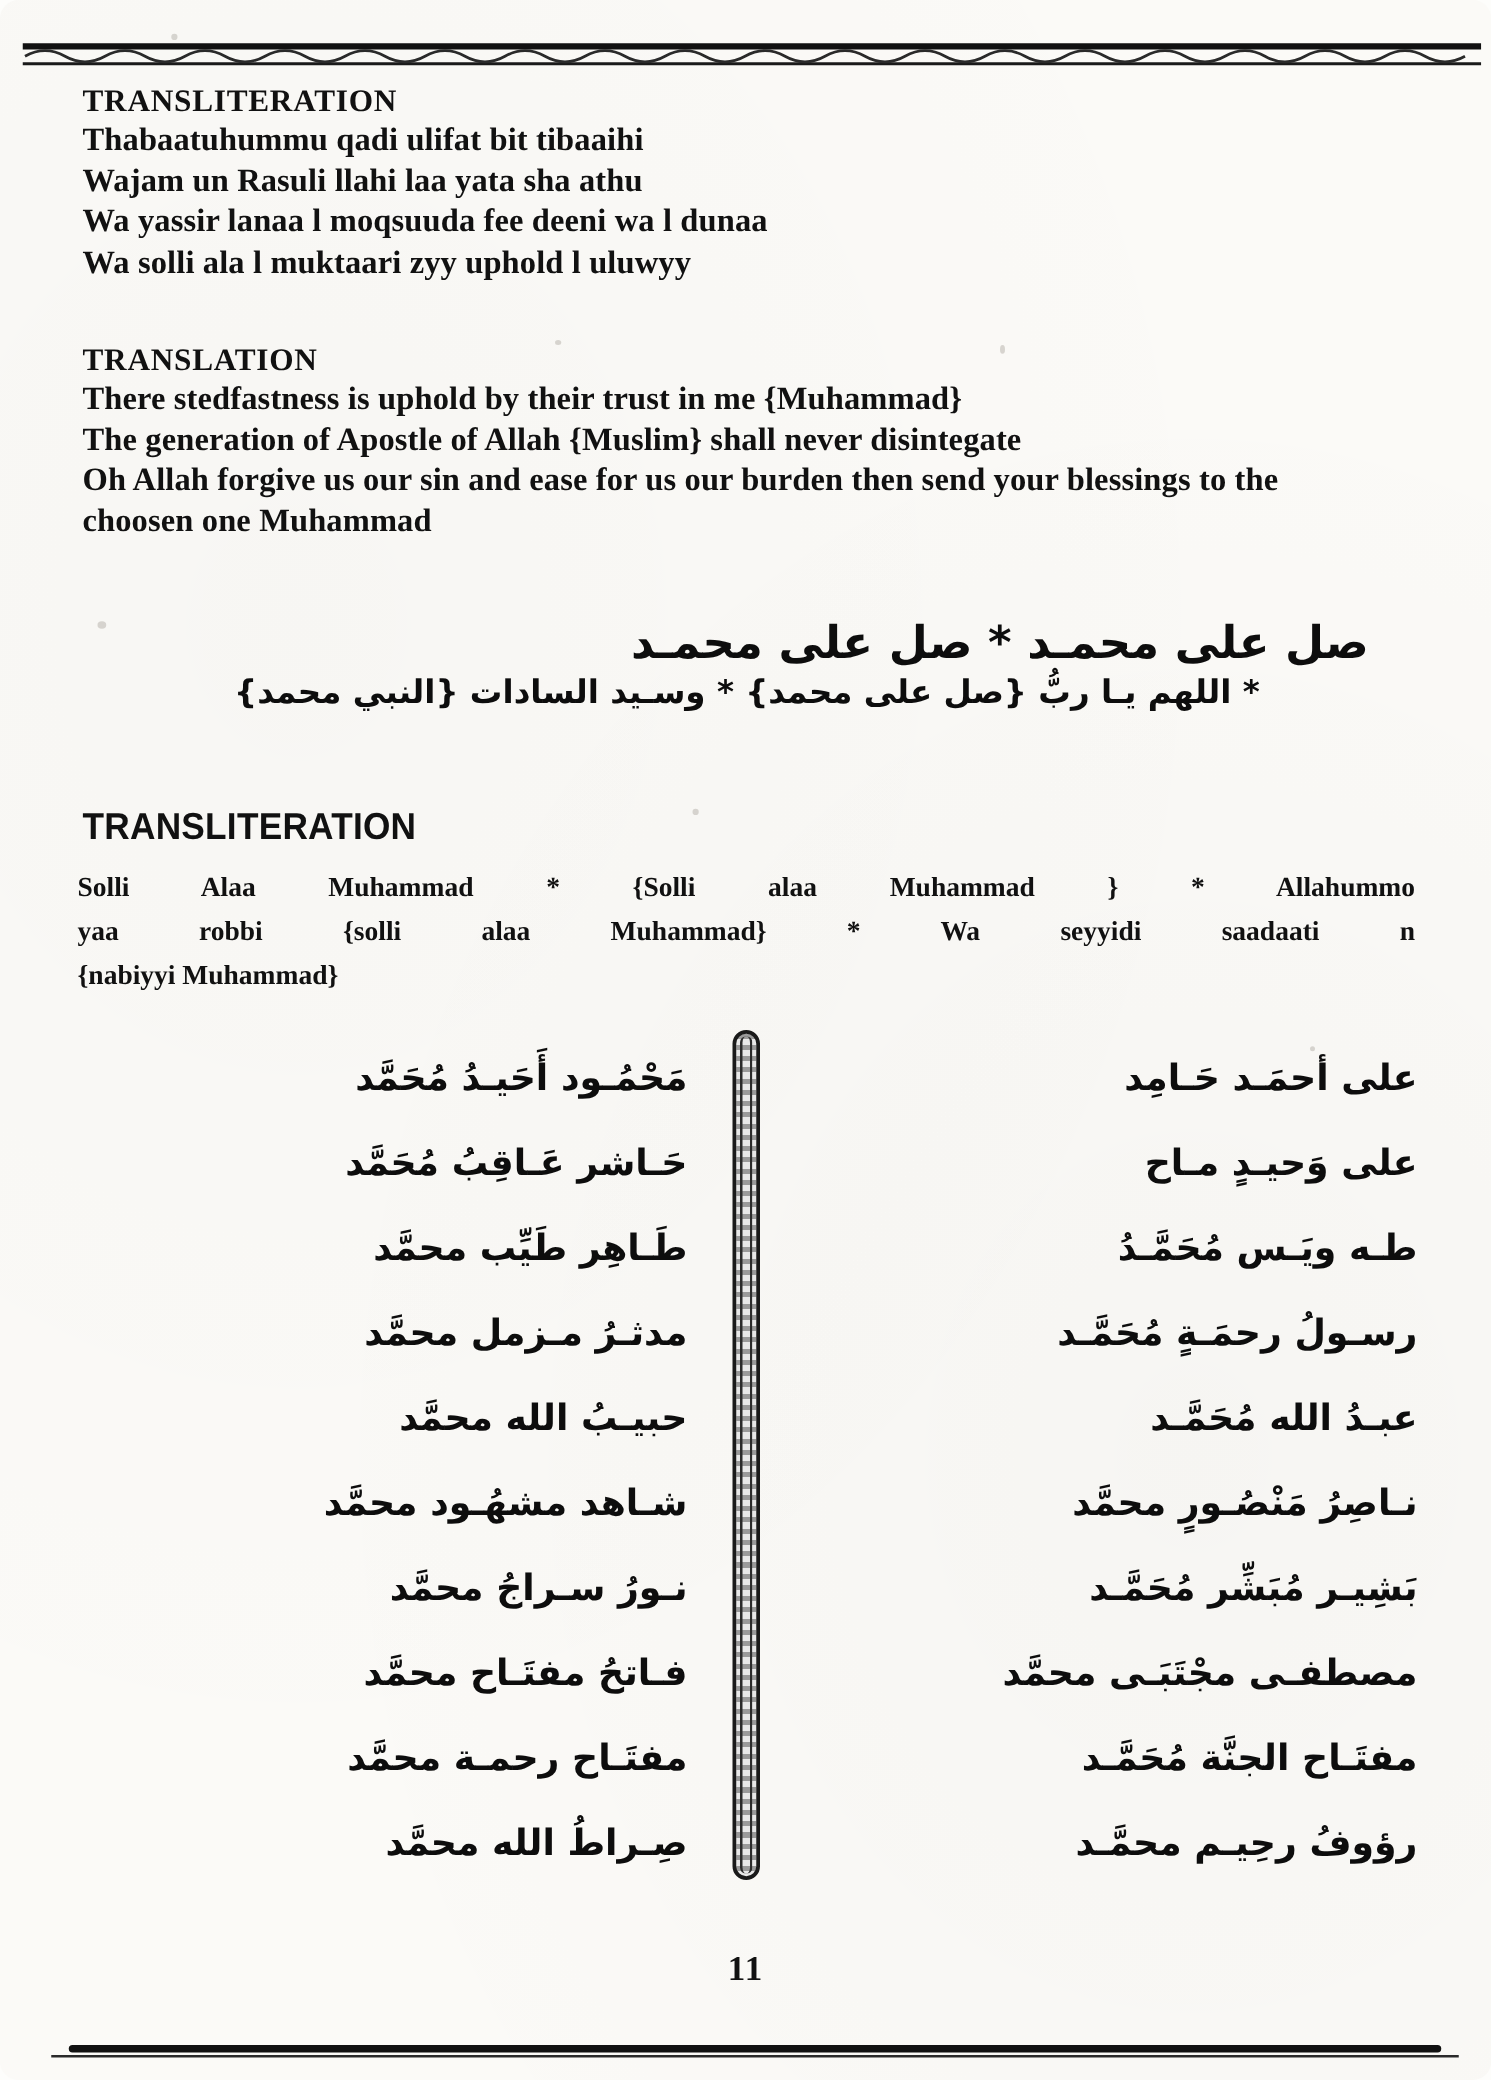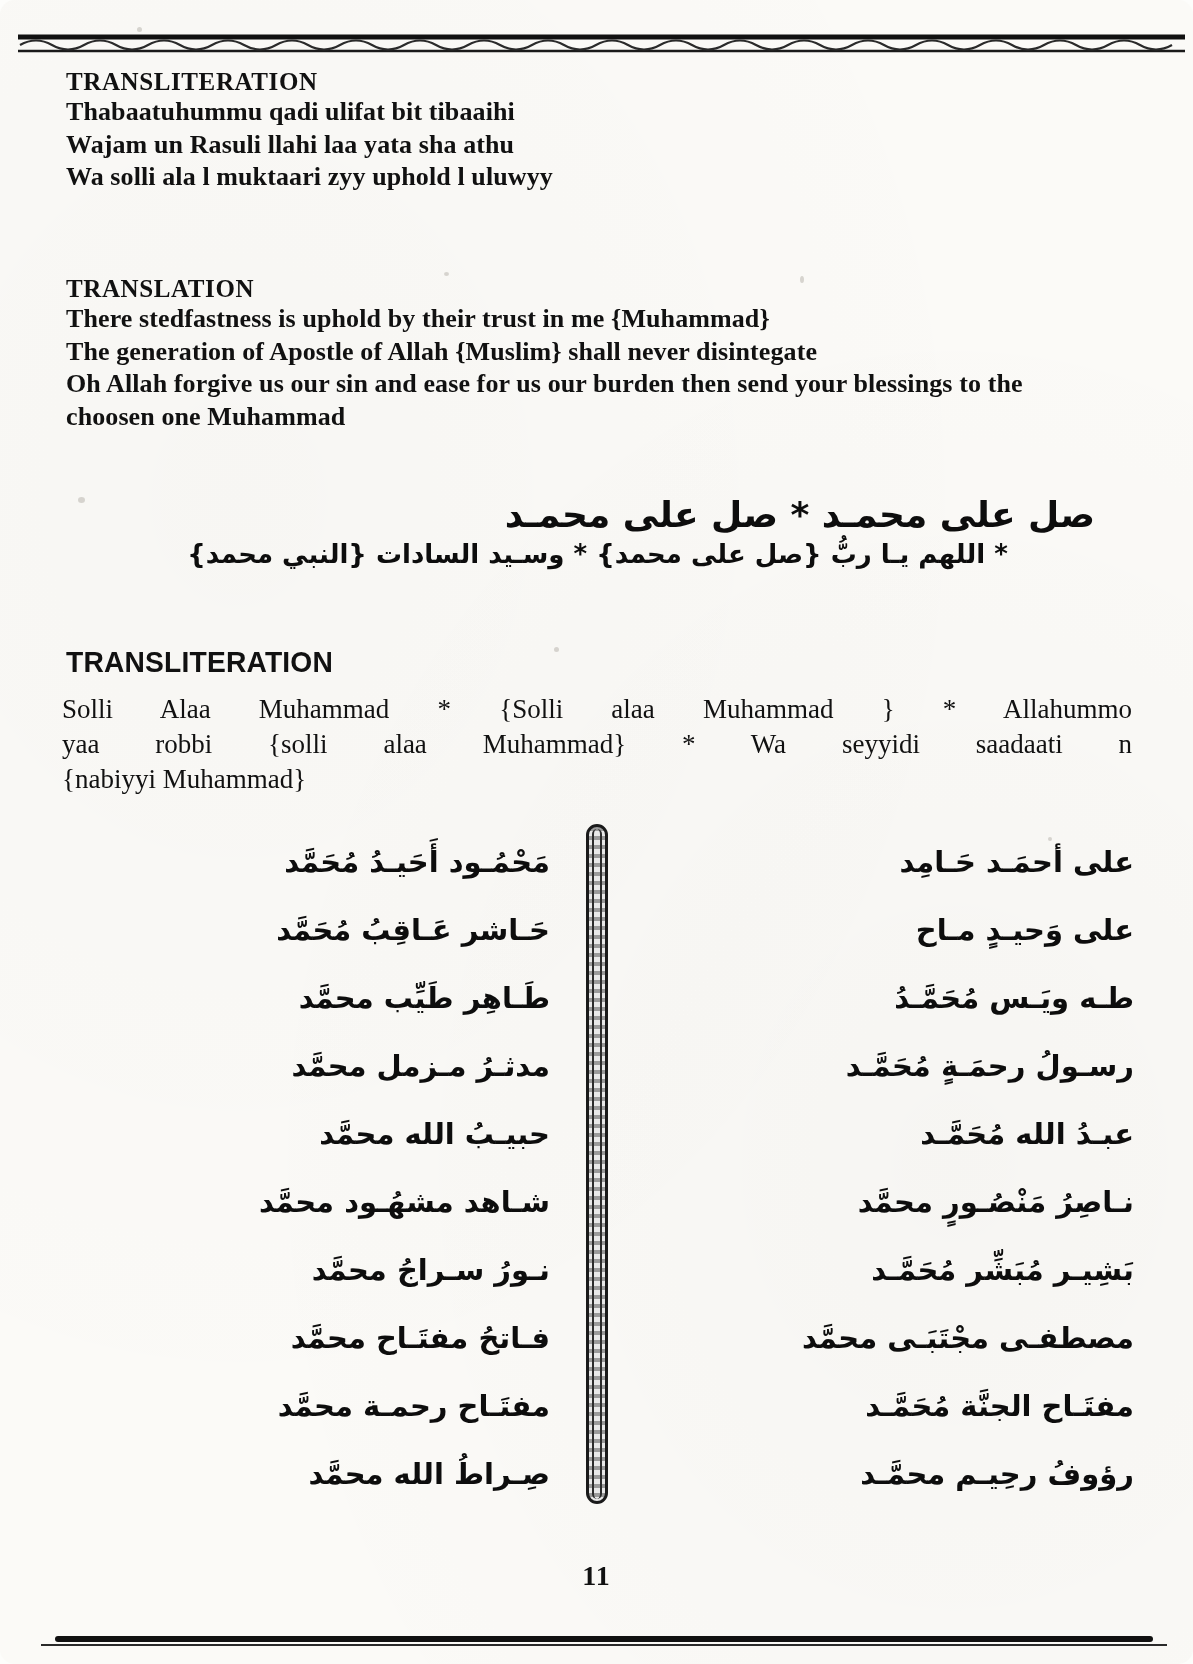--- a/index.html
+++ b/index.html
@@ -61,22 +61,22 @@
     font-family:"Liberation Sans", sans-serif;
     font-weight:700;
     font-size:30px;
     letter-spacing:0.2px;
     transform:scaleX(0.94);
     transform-origin:left center;
   }
   #translit2-body{
     position:absolute;left:62px;top:692px;width:1070px;
     font-family:"Liberation Serif", serif;
-    font-weight:400;
-    font-size:27px;
+    font-weight:700;
+    font-size:22px;
     line-height:35px;
     text-align:justify;
   }
   #translit2-body .ln{display:block;}
   #translit2-body .ln.j{
     text-align:justify;
     text-align-last:justify;
   }
 
   
@@ -174,20 +174,21 @@
                t32 0 t32 0 t32 0 t32 0 t32 0 t32 0 t32 0 t32 0 t32 0 t32 0
                t32 0 t32 0 t32 0 t32 0 t32 0 t32 0 t32 0 t32 0 t32 0 t32 0
                t32 0 t32 0 t32 0 t32 0 t32 0 t32 0" stroke="#2a2a2a" stroke-width="2.2" fill="none"></path>
     </svg>
   </div>
 
   <div class="block" id="translit1">
     <div class="hdr-serif">TRANSLITERATION</div>
     <div class="lat-line">Thabaatuhummu qadi ulifat bit tibaaihi</div>
     <div class="lat-line">Wajam un Rasuli llahi laa yata sha athu</div>
+    <div class="lat-line">Wa yassir lanaa l moqsuuda fee deeni wa l dunaa</div>
     <div class="lat-line">Wa solli ala l muktaari zyy uphold l uluwyy</div>
   </div>
 
   <div class="block" id="translation">
     <div class="hdr-serif">TRANSLATION</div>
     <div class="lat-line">There stedfastness is uphold by their trust in me {Muhammad}</div>
     <div class="lat-line">The generation of Apostle of Allah {Muslim} shall never disintegate</div>
     <div class="lat-line">Oh Allah forgive us our sin and ease for us our burden then send your blessings to the</div>
     <div class="lat-line">choosen one Muhammad</div>
   </div>

